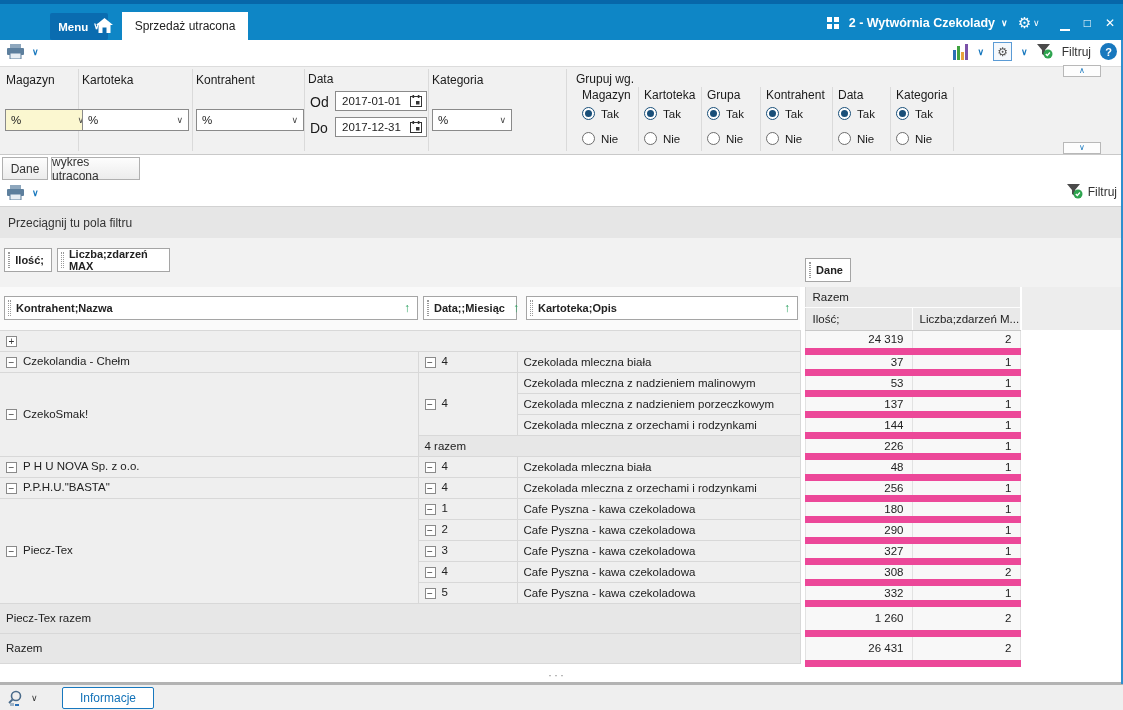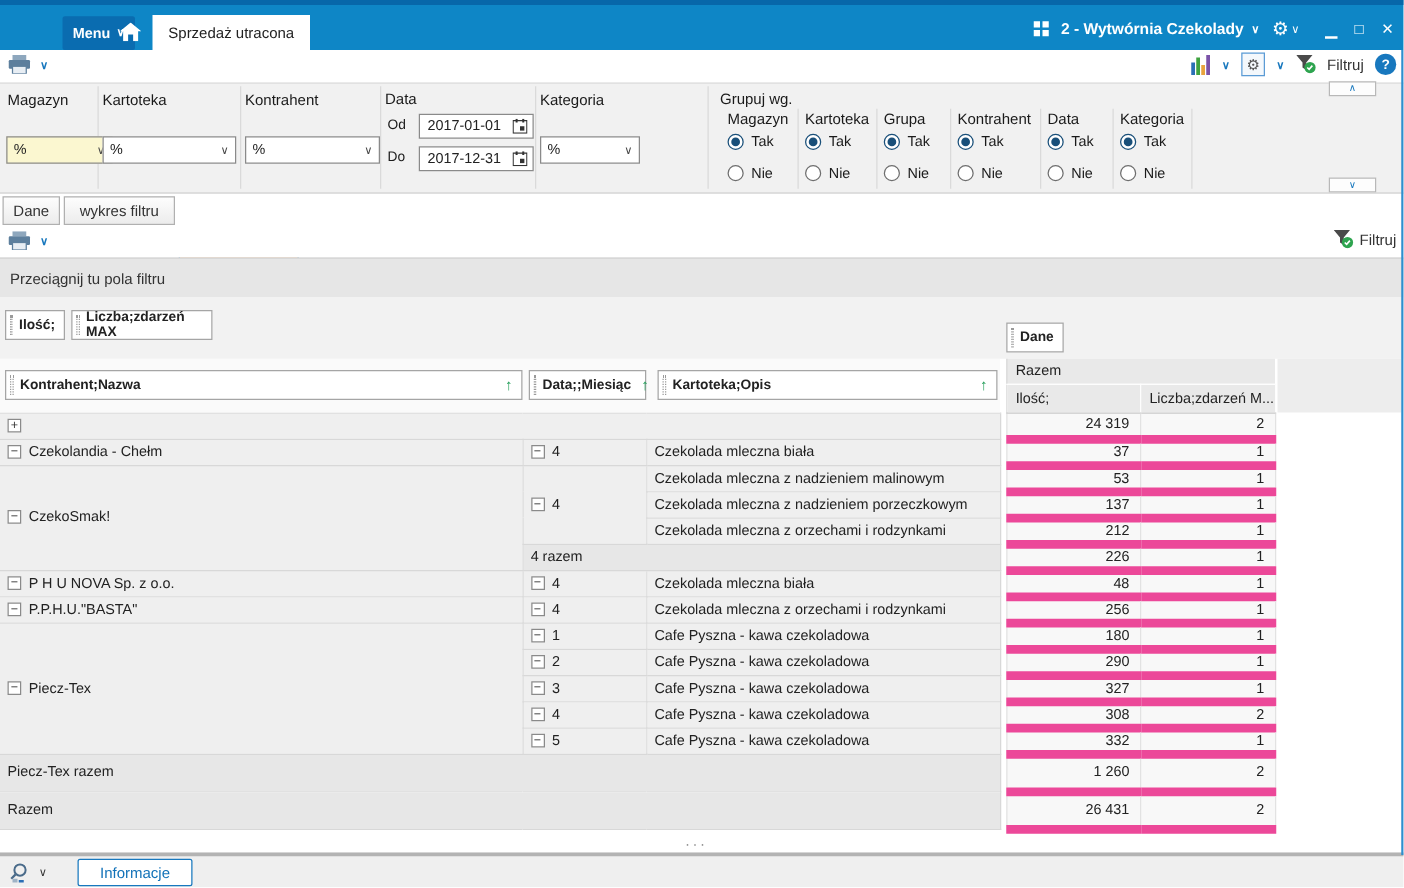--- a/index.html
+++ b/index.html
@@ -38,21 +38,21 @@
   .help { width:17px; height:17px; border-radius:50%; background:#1878be; color:#fff; font-weight:bold; font-size:11px; display:flex; align-items:center; justify-content:center; }
 
   
   .filterpanel { position:absolute; left:0; top:66px; width:1123px; height:89px; background:#f1f1f1; border-top:1px solid #dcdcdc; border-bottom:1px solid #c9c9c9; }
   .fp-label { position:absolute; font-size:12px; color:#1a1a1a; }
   .vsep { position:absolute; top:2px; bottom:3px; width:1px; background:#dadada; }
   .select { position:absolute; height:22px; background:#fff; border:1px solid #8a8a8a; font-size:11.5px; color:#222;
             display:flex; align-items:center; padding:0 18px 0 5px; cursor:pointer; }
   .select .sel-chev { position:absolute; right:5px; color:#444; font-size:9px; }
   .select.yellow { background:#fbf7d0; }
-  .dategrp-lab { position:absolute; font-size:11px; color:#1a1a1a; }
+  .dategrp-lab { position:absolute; font-size:14px; color:#1a1a1a; }
   .dateinput { position:absolute; width:92px; height:20px; background:#fff; border:1px solid #8a8a8a; font-size:11.5px;
                display:flex; align-items:center; padding:0 20px 0 6px; cursor:text; }
   .dateinput svg { position:absolute; right:4px; }
   .rgroup-head { position:absolute; font-size:12px; color:#1a1a1a; }
   .radio-row { position:absolute; display:flex; align-items:center; gap:6px; font-size:11.5px; color:#1a1a1a; cursor:pointer; }
   .rb { width:13px; height:13px; border:1px solid #6e6e6e; border-radius:50%; background:#fff; position:relative; flex:0 0 auto; }
   .rb.sel { border-color:#194f79; }
   .rb.sel::after { content:""; position:absolute; left:2px; top:2px; width:7px; height:7px; border-radius:50%; background:#194f79; }
   .collapse-box { position:absolute; width:38px; height:12px; background:#fdfdfd; border:1px solid #b8b8b8; color:#1878be;
                   font-size:8px; display:flex; align-items:center; justify-content:center; cursor:pointer; line-height:1; }
@@ -293,21 +293,21 @@
 
     <span class="collapse-box" style="left:1063px;top:-2px">∧</span>
     <span class="collapse-box" style="left:1063px;top:75px">∨</span>
   </div>
 
   <div class="tabsrow">
     <div class="vtab" style="left:2px;width:46px">
         <span>Dane</span>
       </div>
     <div class="vtab" style="left:51px;width:89px">
-        <span>wykres filtru</span>
+        <span>wykres utracona</span>
       </div>
     <div class="vtab active" style="left:143px;width:96px">
         <span>Nowa analiza</span>
       </div>
   </div>
 
   <div class="toolbar2">
     <span class="printer" style="top:5px">
       <svg width="19" height="15" viewBox="0 0 19 15">
           <rect x="4" y="0" width="11" height="4" fill="#8ea7bd"></rect>
@@ -409,21 +409,21 @@
         </tr>
         <tr>
           <td class="rh kartoteka"><span>Czekolada mleczna z nadzieniem porzeczkowym</span></td>
           <td class="sp"></td>
           <td class="val">137</td>
           <td class="val">1</td>
         </tr>
         <tr>
           <td class="rh kartoteka"><span>Czekolada mleczna z orzechami i rodzynkami</span></td>
           <td class="sp"></td>
-          <td class="val">212</td>
+          <td class="val">144</td>
           <td class="val">1</td>
         </tr>
         <tr>
           <td class="rh subtotal" colspan="2"><span>4 razem</span></td>
           <td class="sp"></td>
           <td class="val">226</td>
           <td class="val">1</td>
         </tr>
         <tr>
           <td class="rh kontrahent"><span class="exp">−</span><span>P H U NOVA Sp. z o.o.</span></td>

